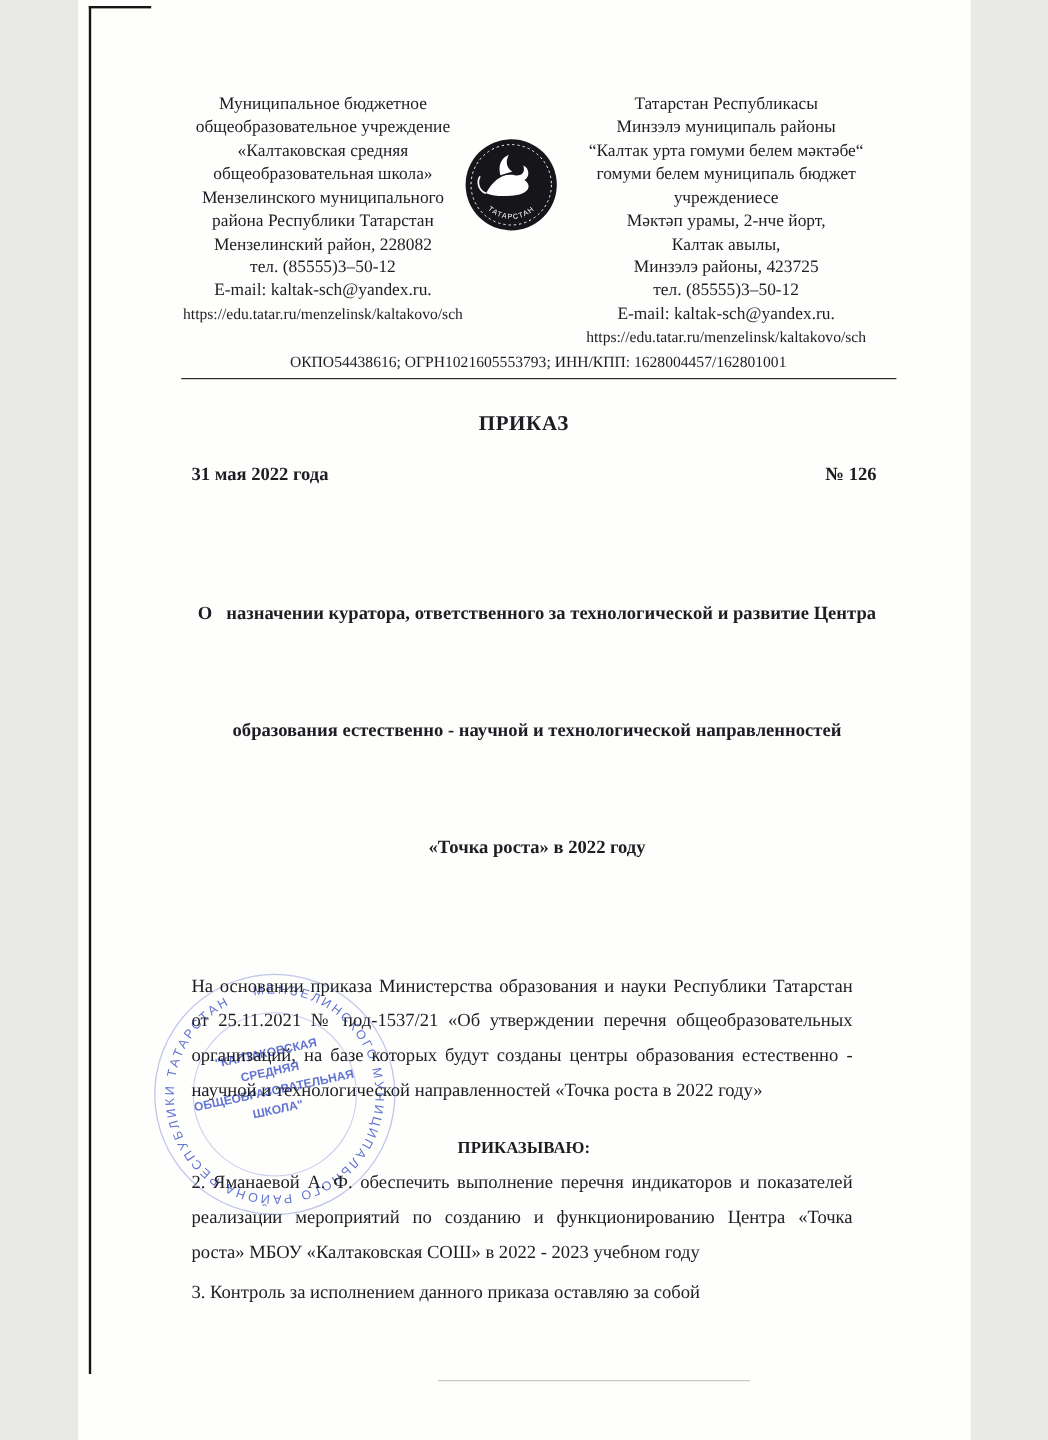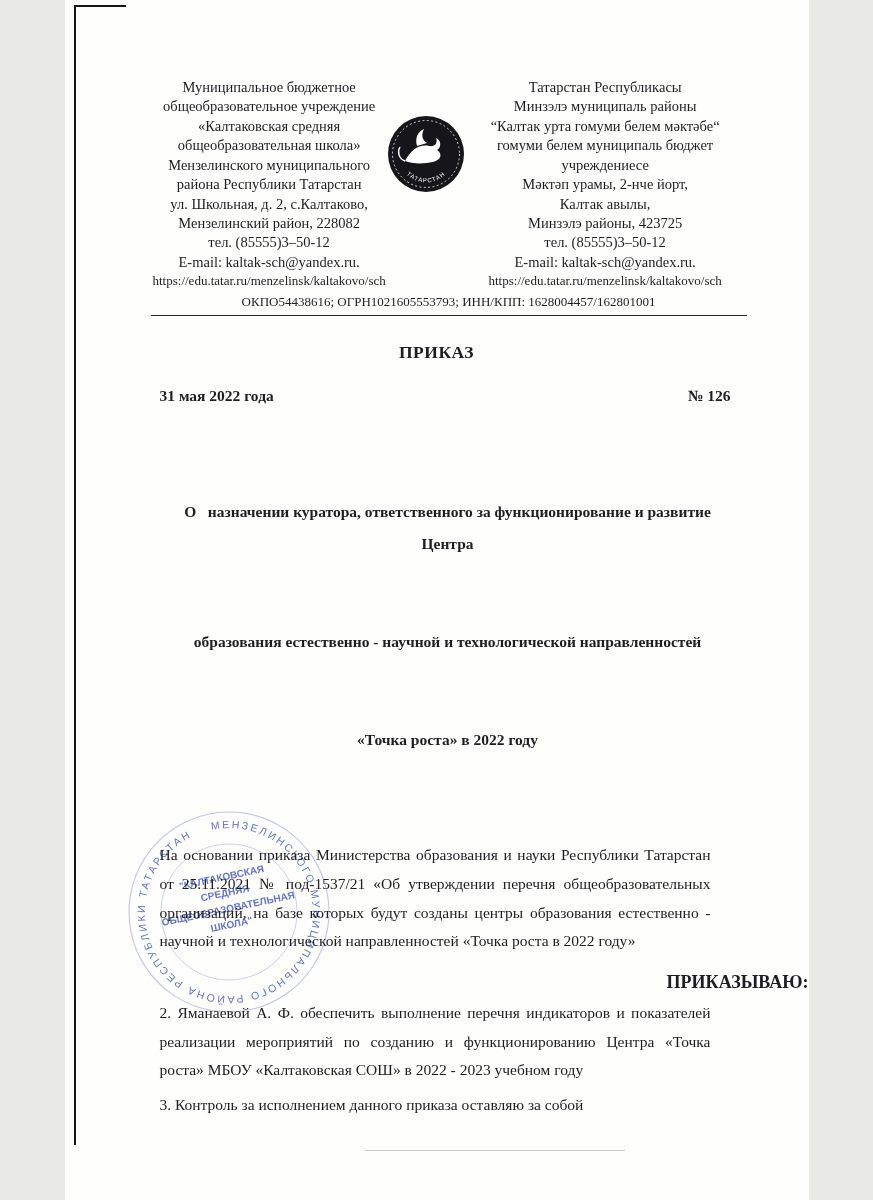--- a/index.html
+++ b/index.html
@@ -29,21 +29,21 @@
   .regline { margin:4px 64px 0 88px; text-align:center; font-size:13px; position:relative; z-index:2; }
   .rule { margin:5px 62px 0 86px; border:none; border-top:1.6px solid #2a2a2a; }
 
   .prikaz-title { margin:26px 0 0; text-align:center; font-size:17.5px; font-weight:bold; letter-spacing:0.5px; }
   .date-row { display:flex; justify-content:space-between; margin:24px 78px 0 95px; font-size:15.5px; font-weight:bold; }
 
   .subject { margin:26px 70px 0 92px; text-align:center; font-weight:bold; font-size:15.5px; line-height:2.1; white-space:pre-wrap; }
 
   .para { margin:20px 98px 0 95px; font-size:15.5px; line-height:1.85; text-align:justify; position:relative; z-index:2; }
   .para.item { margin-top:6px; }
-  .directive { margin:16px 0 0; text-align:right; font-weight:bold; font-size:18px; position:relative; z-index:2; }
+  .directive { margin:27px 0 0; text-align:center; font-weight:bold; font-size:14px; position:relative; z-index:2; }
 
   .sig-row { display:flex; align-items:flex-end; margin:18px 78px 0 95px; font-size:15.5px; position:relative; z-index:2; }
   .sig-line { position:relative; width:142px; height:20px; border-bottom:1.4px solid #2a2a2a; margin:0 12px; }
   .sig-line svg { position:absolute; left:-8px; bottom:-6px; }
 
   .stamp { position:absolute; left:56px; top:804px; width:216px; height:216px; transform:rotate(-12deg); opacity:0.82; z-index:1; pointer-events:none; }
 </style>
 </head>
 <body>
 
@@ -54,21 +54,20 @@
   <div class="scan-crease"></div>
 
   <header class="letterhead">
     <div class="lh-col lh-left">
       <div>Муниципальное  бюджетное</div>
       <div>общеобразовательное  учреждение</div>
       <div>«Калтаковская средняя</div>
       <div>общеобразовательная школа»</div>
       <div>Мензелинского муниципального</div>
       <div>района Республики Татарстан</div>
-      <div>ул.  Школьная, д. 2, с.Калтаково,</div>
       <div>Мензелинский район, 228082</div>
       <div>тел. (85555)3–50-12</div>
       <div><span>E-mail:</span> <span class="u">kaltak-sch@yandex.ru.</span></div>
       <div class="u lh-url">https://edu.tatar.ru/menzelinsk/kaltakovo/sch</div>
     </div>
 
     <div class="emblem">
       <svg viewBox="0 0 80 80" width="80" height="80">
         <circle cx="40" cy="40" r="38" fill="#15151a"></circle>
         <circle cx="40" cy="40" r="33.5" fill="none" stroke="#ffffff" stroke-width="0.8" stroke-dasharray="2 2.4"></circle>
@@ -103,21 +102,21 @@
   <hr class="rule">
 
   <h1 class="prikaz-title">ПРИКАЗ</h1>
 
   <div class="date-row">
     <span>31 мая 2022 года</span>
     <span>№ 126</span>
   </div>
 
   <div class="subject">
-    <div>О   назначении куратора, ответственного за функционирование и развитие Центра</div>
+    <div>О   назначении куратора, ответственного за технологической и развитие Центра</div>
     <div>образования естественно - научной и технологической направленностей</div>
     <div>«Точка роста» в 2022 году</div>
   </div>
 
   <p class="para">На основании приказа Министерства образования и науки Республики Татарстан от 25.11.2021 № под-1537/21 «Об утверждении перечня общеобразовательных организаций, на базе которых будут созданы центры образования естественно - научной и технологической направленностей «Точка роста в 2022 году»</p>
 
   <div class="directive">ПРИКАЗЫВАЮ:</div>
 
   <p class="para item">2. Яманаевой А. Ф.  обеспечить выполнение перечня индикаторов и показателей реализации мероприятий по созданию и функционированию Центра «Точка роста» МБОУ «Калтаковская СОШ» в 2022 - 2023 учебном году</p>
   <p class="para item">3. Контроль за исполнением данного приказа оставляю за собой</p>

